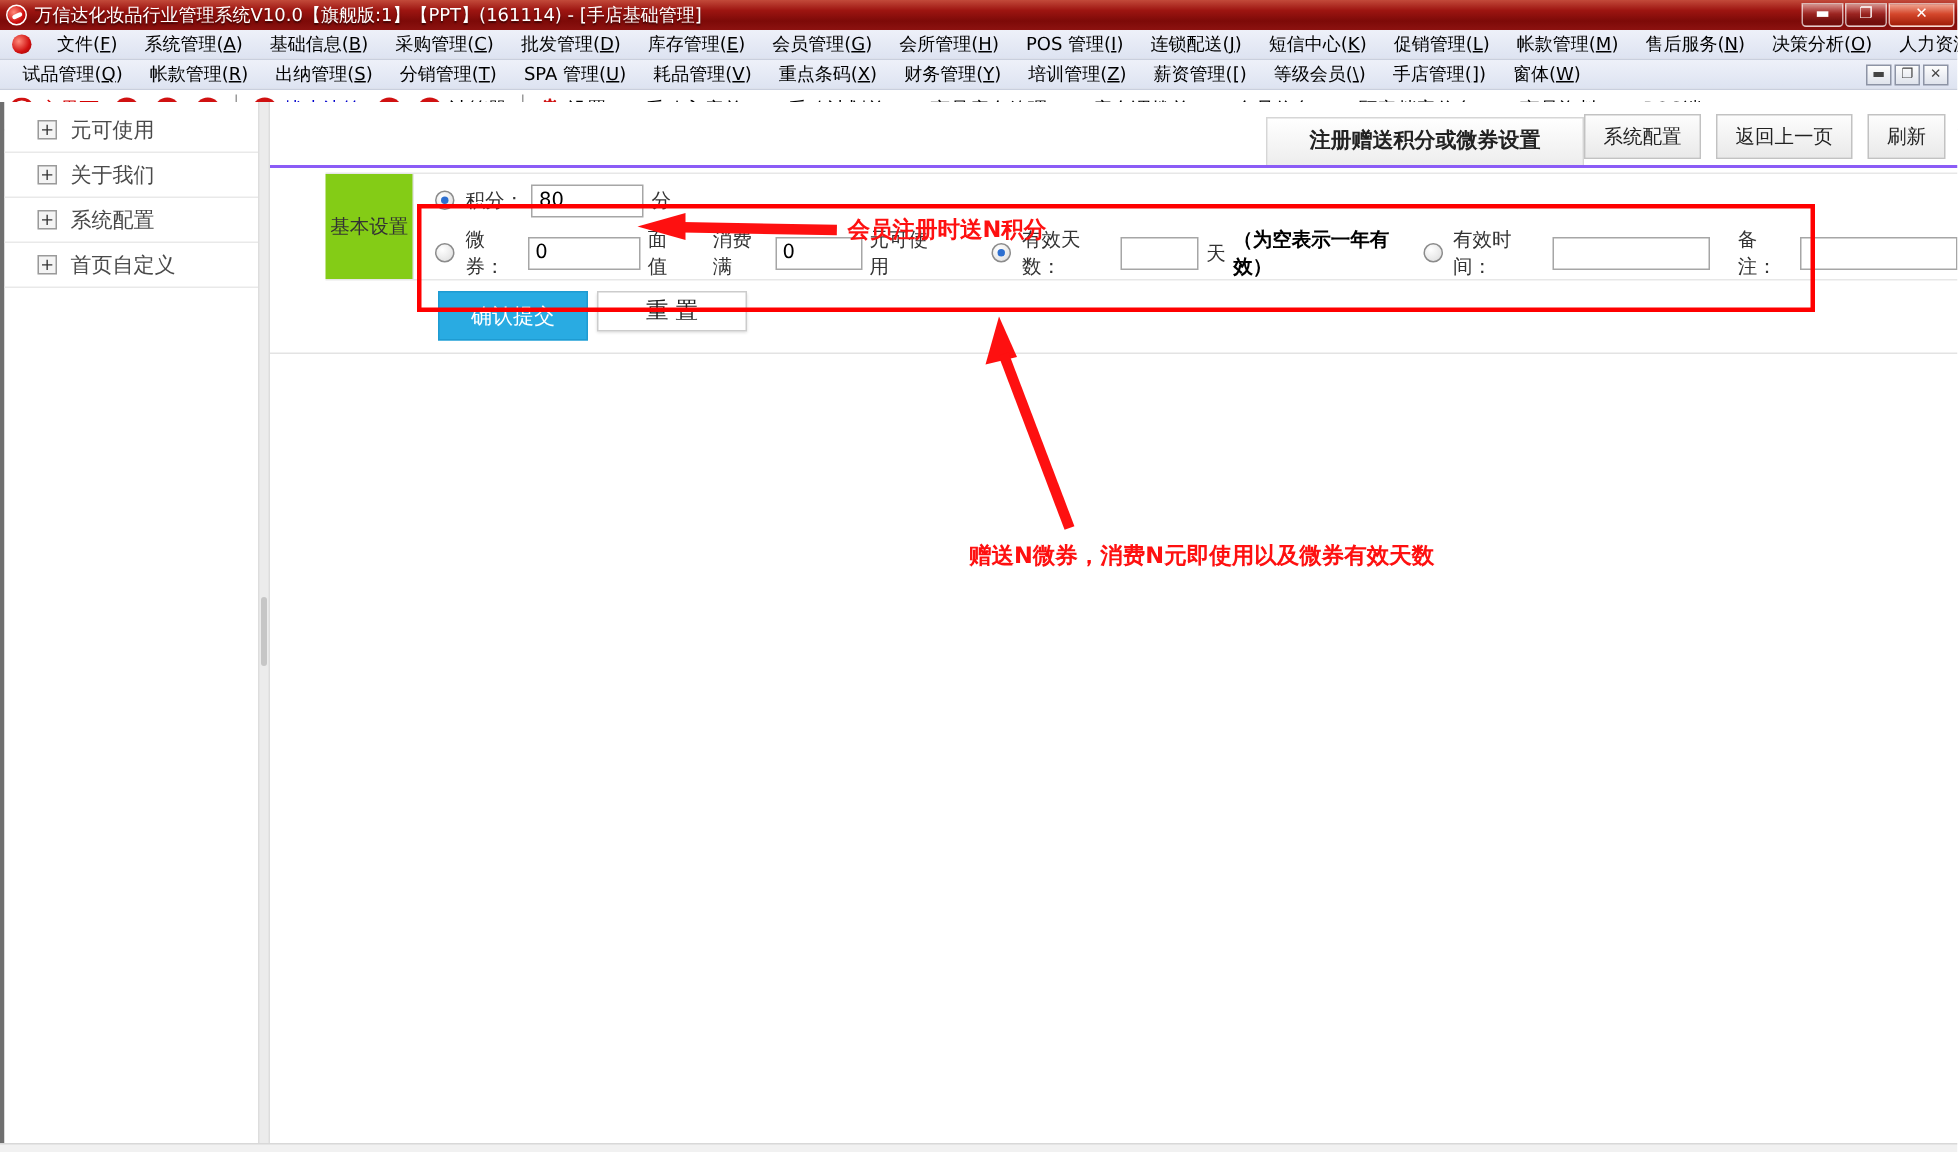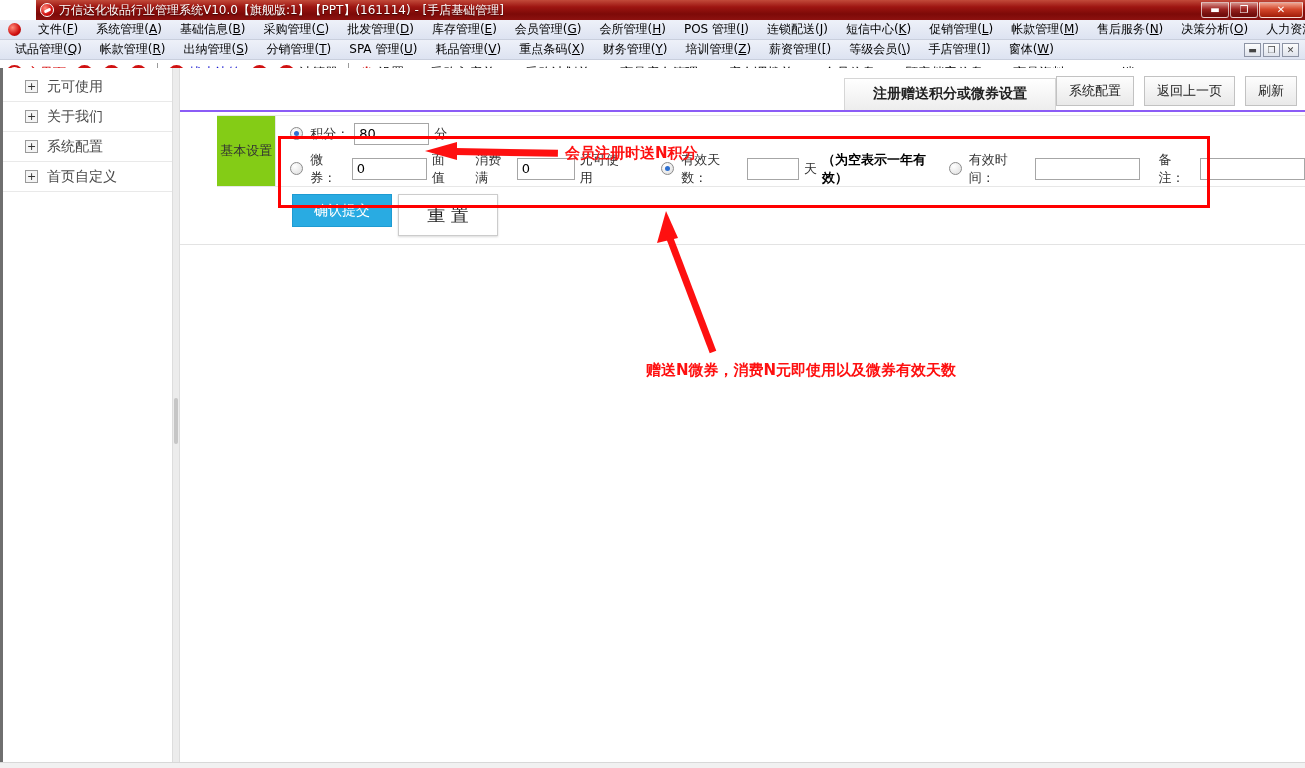--- a/index.html
+++ b/index.html
@@ -1,20 +1,20 @@
 <!DOCTYPE html>
 <html><head>
 <meta charset="utf-8">
 <style>
   * { margin:0; padding:0; box-sizing:border-box; }
   html,body { width:1305px; height:768px; overflow:hidden; }
   body { font-family:"DejaVu Sans","Liberation Sans",sans-serif; font-size:12px; color:#000; background:#fff; position:relative; }
 
   
-  .titlebar { height:20px; background:linear-gradient(180deg,#c24a3a 0%,#9d1511 35%,#7d0a08 70%,#8c1210 100%); display:flex; align-items:center; padding:0 2px 0 4px; color:#fff;margin-left:36px; }
+  .titlebar { height:20px; background:linear-gradient(180deg,#c24a3a 0%,#9d1511 35%,#7d0a08 70%,#8c1210 100%); display:flex; align-items:center; padding:0 2px 0 4px; color:#fff; }
   .app-logo { width:14px; height:14px; border-radius:50%; background:radial-gradient(circle at 35% 35%,#ff8a7a,#d00f0f 60%,#8e0505); border:1px solid #fff; margin-right:5px; position:relative; flex:0 0 auto; }
   .app-logo::after { content:""; position:absolute; left:3px; top:5px; width:7px; height:3px; background:#fff; border-radius:2px; transform:rotate(-25deg); }
   .title-text { font-size:12px; white-space:nowrap; overflow:hidden; flex:1 1 auto; text-shadow:0 1px 1px rgba(0,0,0,.5); }
   .win-controls { display:flex; gap:1px; flex:0 0 auto; }
   .win-btn { width:28px; height:16px; border:1px solid rgba(255,255,255,.65); border-radius:0 0 3px 3px; background:linear-gradient(180deg,rgba(255,255,255,.45),rgba(255,255,255,.08) 45%,rgba(0,0,0,.15)); color:#fff; font-size:10px; line-height:14px; text-align:center; }
   .win-btn.close { width:44px; background:linear-gradient(180deg,#f0a28e,#d4472c 45%,#a01c08); font-weight:bold; }
 
   
   .menubar { height:20px; background:linear-gradient(180deg,#eef1f9,#dde3f1); border-bottom:1px solid #c9cfdd; display:flex; align-items:center; padding:0 6px; white-space:nowrap; }
   .menu-logo { width:13px; height:13px; border-radius:50%; background:radial-gradient(circle at 35% 35%,#ff8a7a,#d00f0f 60%,#8e0505); margin:0 8px 0 2px; flex:0 0 auto; }
@@ -56,21 +56,21 @@
   .form-rows { display:flex; flex-direction:column;justify-content:space-between; }
   .form-row { height:35px; display:flex; align-items:center; padding-left:14px; gap:5px; font-size:13px; color:#333; }
   .radio { width:13px; height:13px; border-radius:50%; border:1px solid #8b8b8b; background:radial-gradient(circle at 35% 30%,#fff,#dcdcdc); position:relative; flex:0 0 auto; margin-right:2px; }
   .radio.checked::after { content:""; position:absolute; left:3px; top:3px; right:3px; bottom:3px; border-radius:50%; background:#2d6fd0; }
   .txt-input { height:22px; border:1px solid #a6a6a6; background:#fff; font-size:13px; font-family:inherit; padding:0 4px; }
   .w75 { width:75px; } .w58 { width:58px; } .w52 { width:52px; } .w105 { width:105px; }
   .red-note { color:#000000; font-weight:bold; }
   .gap-l { margin-left:28px; } .gap-m { margin-left:14px; }
   .btn-row { display:flex; gap:6px; margin:7px 0 0 112px; padding-bottom:8px; }
   .submit-btn { width:100px; height:33px; background:#29abe2; border:1px solid #1e9bd2; color:#fff; font-size:14px; font-family:inherit; cursor:pointer; }
-  .reset-btn { width:100px; height:42px; background:#fff; border:1px solid #ccc; box-shadow:0 1px 2px rgba(0,0,0,.15); color:#222; font-size:18px; font-family:inherit; cursor:pointer; }
+  .reset-btn { width:100px; height:27px; background:#fff; border:1px solid #ccc; box-shadow:0 1px 2px rgba(0,0,0,.15); color:#222; font-size:15px; font-family:inherit; cursor:pointer; }
 
   
   .anno-rect { position:absolute; left:278px; top:136px; width:932px; height:72px; border:3px solid #ff0000; pointer-events:none; z-index:5; }
   .anno-svg { position:absolute; left:0; top:0; width:1305px; height:768px; pointer-events:none; z-index:6; }
   .anno-text1 { position:absolute; left:565px; top:144px; font-size:15px; font-weight:bold; color:#fe1010; z-index:6; }
   .anno-text2 { position:absolute; left:646px; top:361px; font-size:15px; font-weight:bold; color:#fe1010; z-index:6; }
 
   
   .bottom-strip { position:absolute; left:0; bottom:0; width:100%; height:6px; background:#f1f1f1; border-top:1px solid #d8d8d8; }
 </style>

